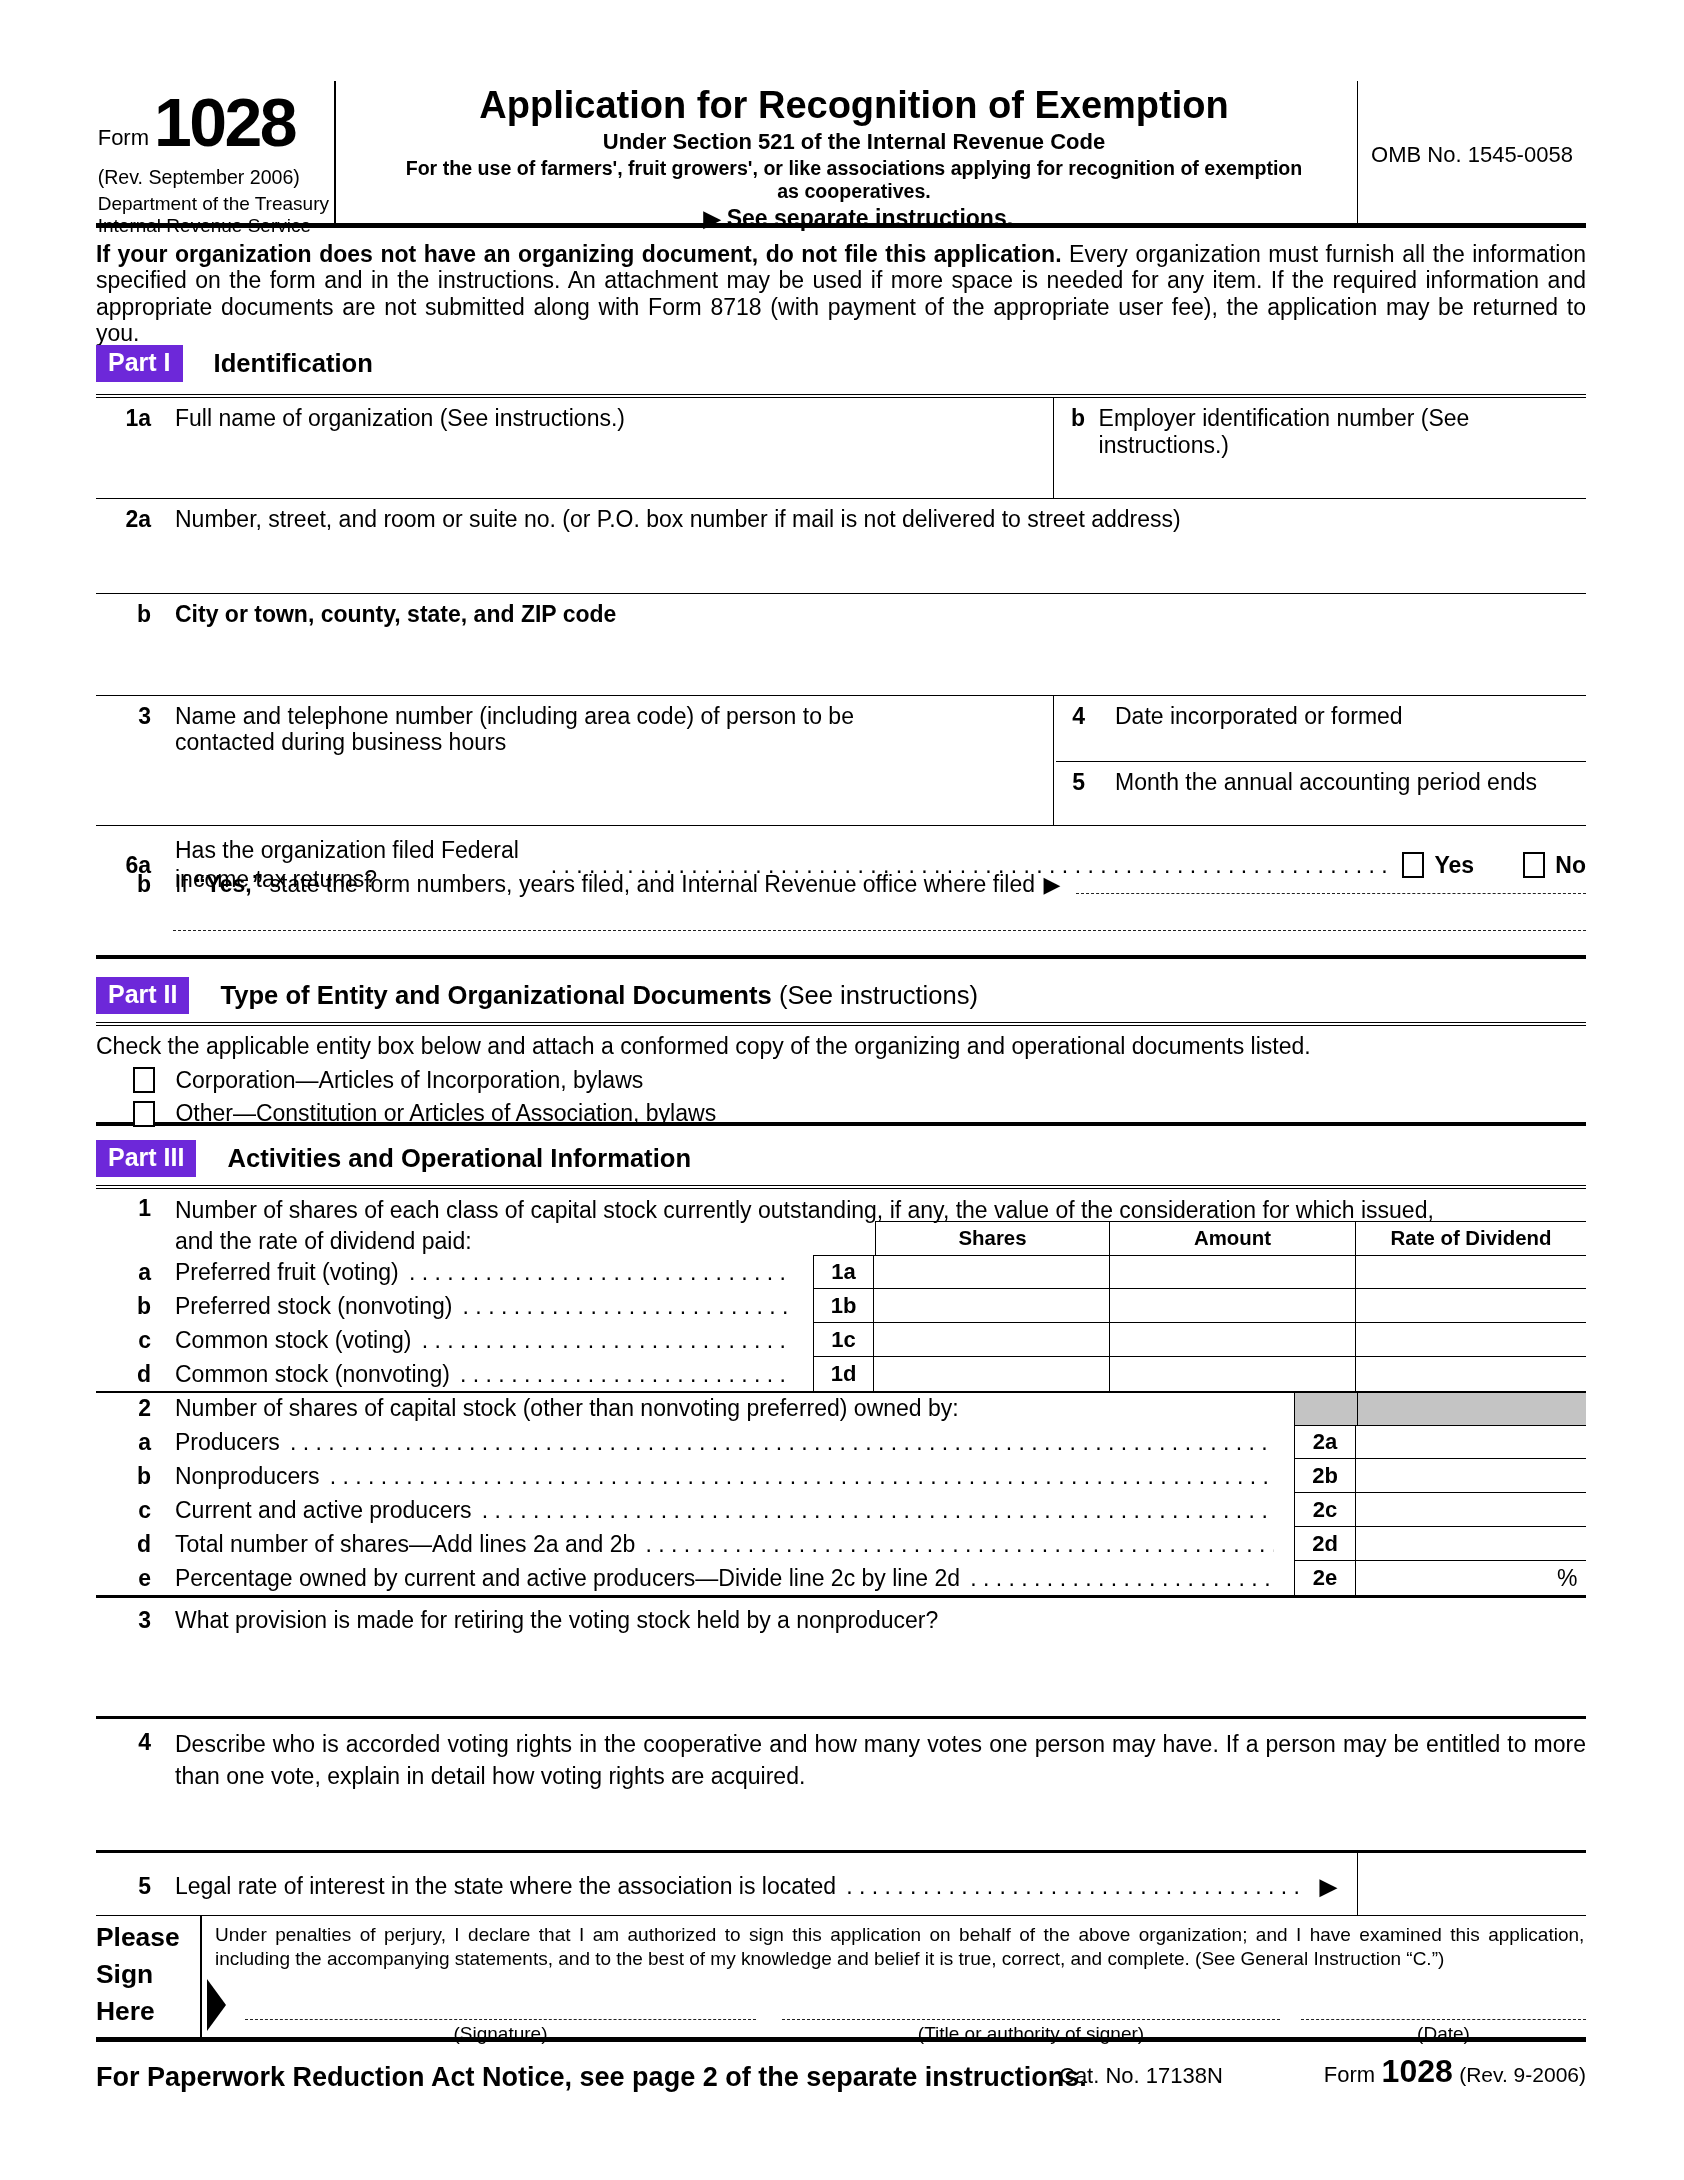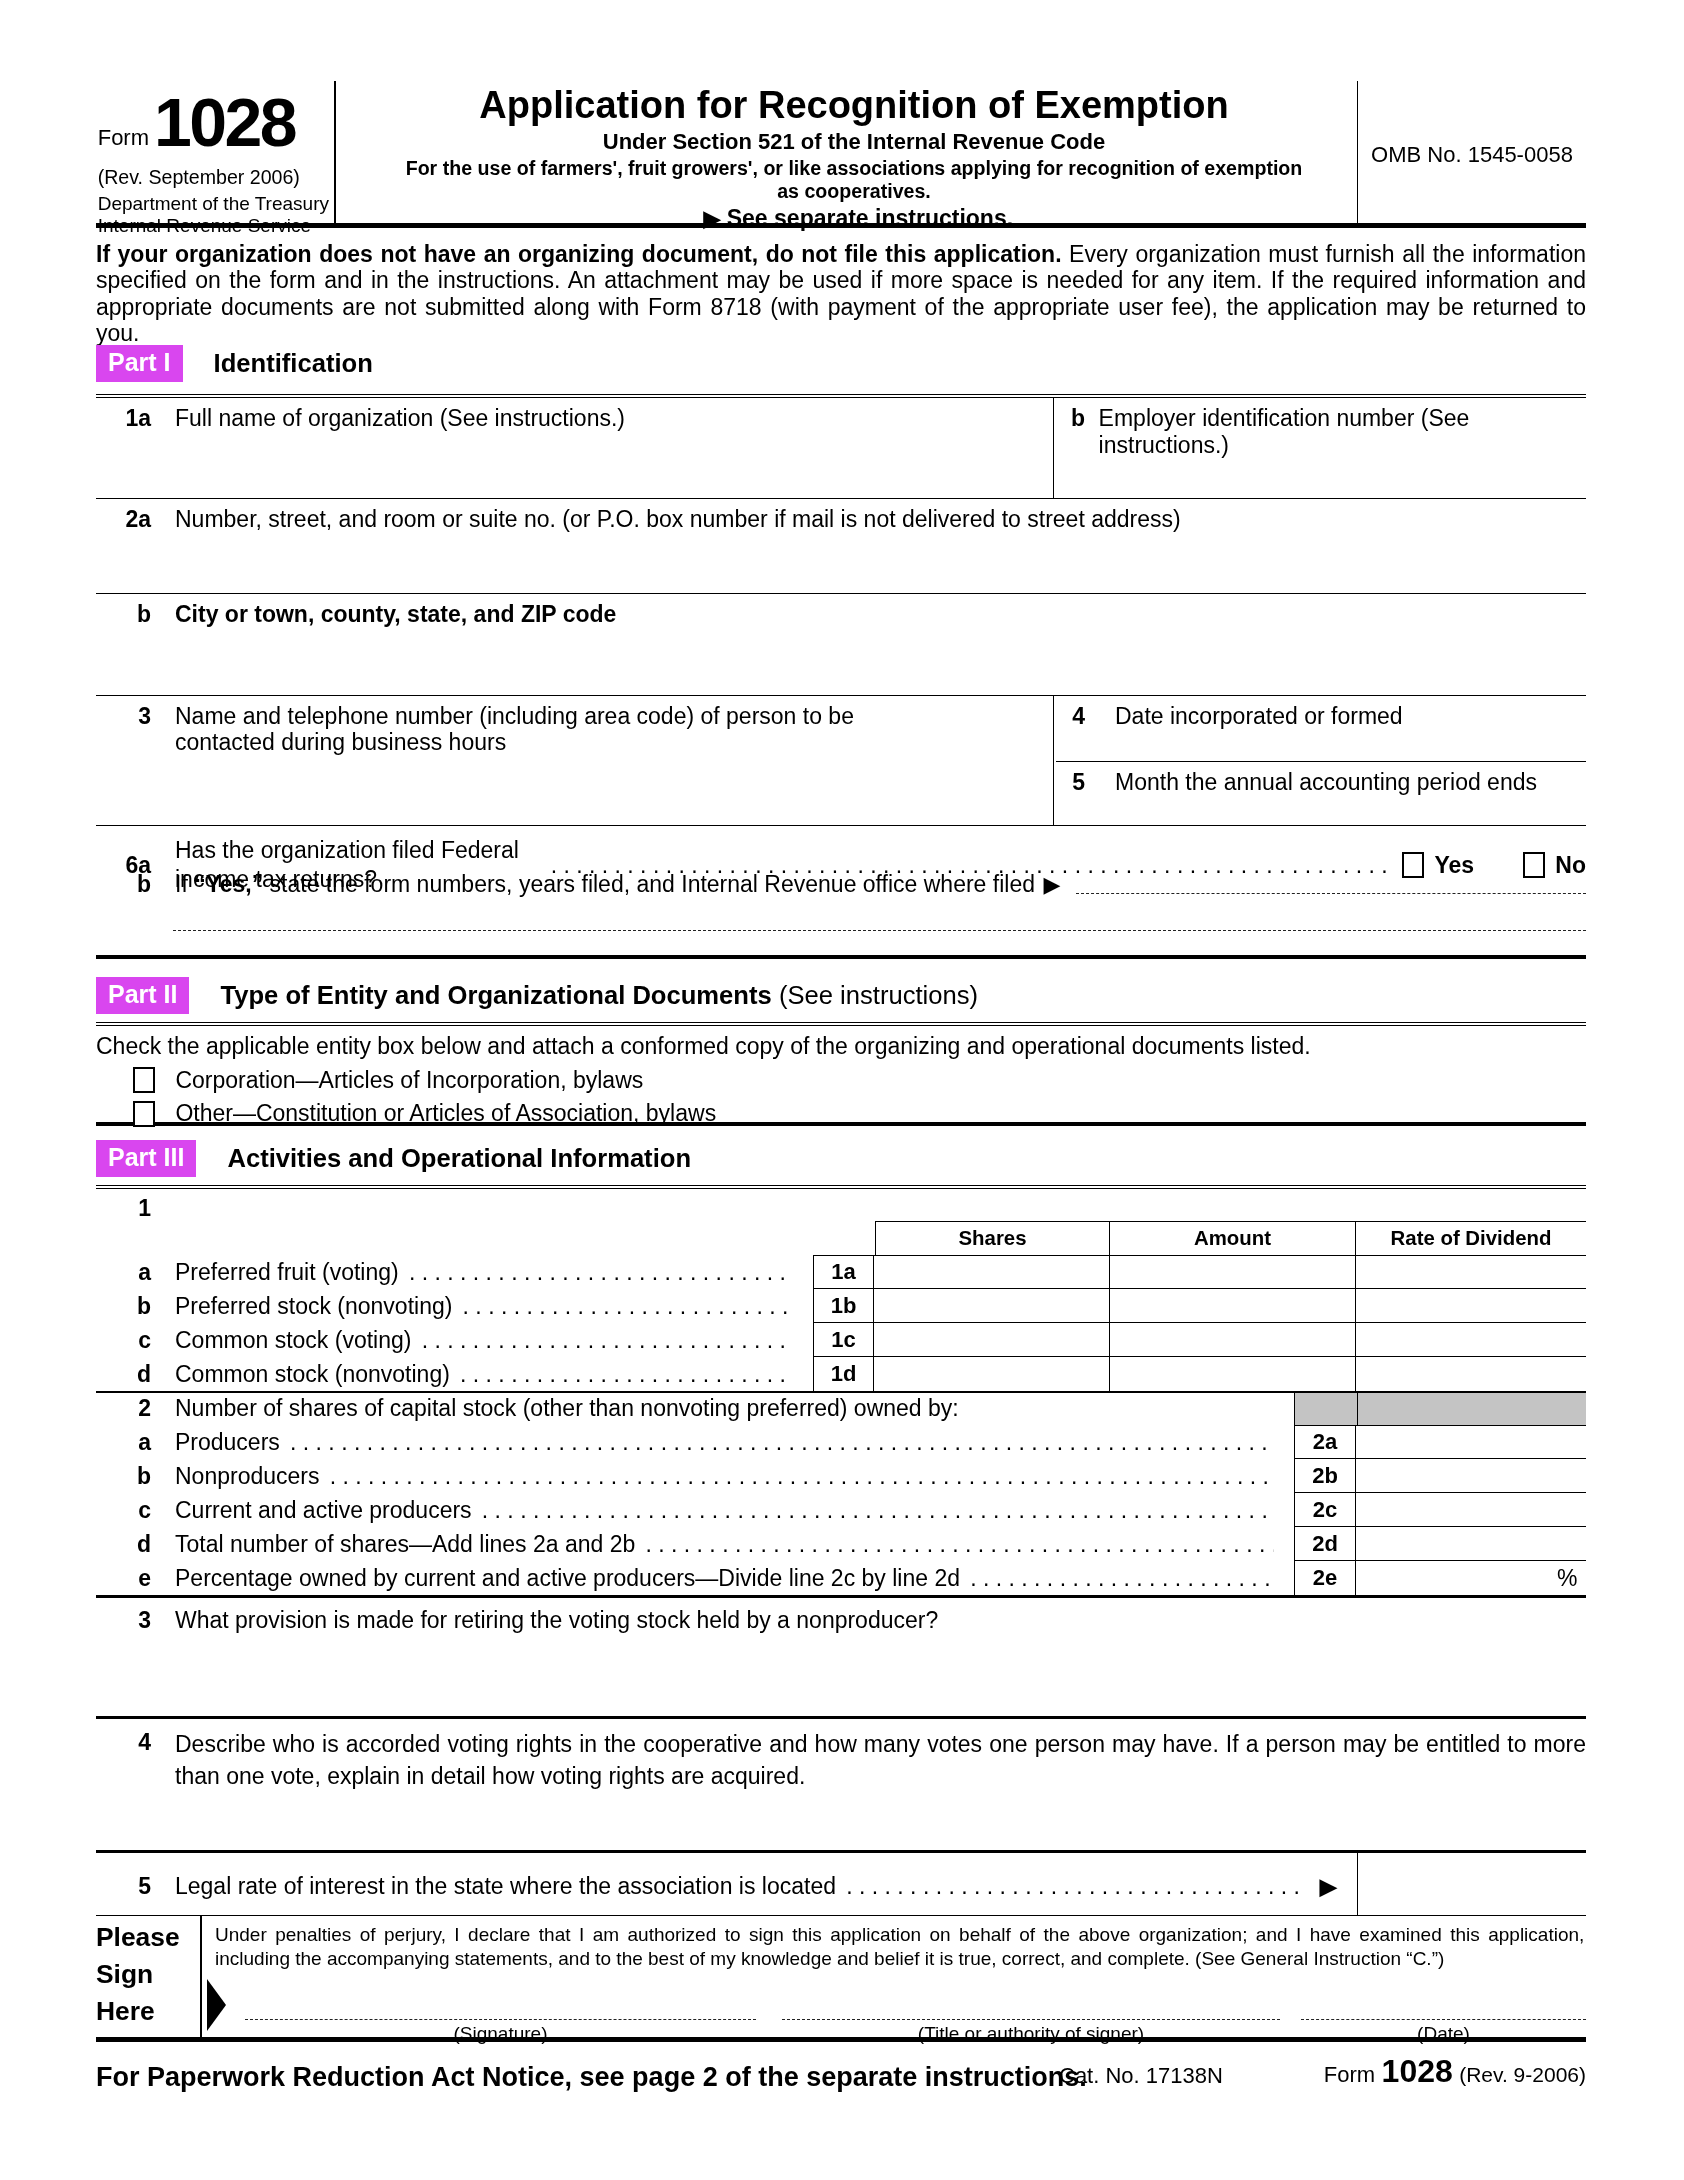--- a/index.html
+++ b/index.html
@@ -22,21 +22,21 @@
   .hc-see { font-size: 23px; font-weight: bold; margin-top: 2.6px; }
   .hdr-right { position: absolute; left: 1261px; right: 0; top: 0; bottom: 0; border-left: 1.7px solid #000; }
   .omb { position: absolute; left: 0; right: 0; top: 61px; text-align: center; font-size: 22px; }
 
   
   .intro { position: absolute; left: 0; top: 241px; width: 100%; text-align: justify; line-height: 26.4px; font-size: 23px; }
   .b { font-weight: bold; }
 
   
   .partbar { position: absolute; left: 0; height: 37px; display: flex; align-items: center; }
-  .chip { background: #d946ef; color: #fff; font-weight: bold; font-size: 25px; padding: 2.6px 12px 5.1px; }
+  .chip { background: #6d28d9; color: #fff; font-weight: bold; font-size: 25px; padding: 2.6px 12px 5.1px; }
   .parttitle { font-weight: bold; font-size: 25.6px; margin-left: 31px; }
   .parttitle .norm { font-weight: normal; }
 
   
   .p1grid { position: absolute; left: 0; top: 394px; width: 100%; border-top: 4.3px double #000; }
   .num { flex: 0 0 55px; text-align: right; font-weight: bold; }
   .txt { margin-left: 24px; }
   .r1 { position: relative; height: 101px; border-bottom: 1.7px solid #000; }
   .r1left { position: absolute; left: 0; top: 0; bottom: 0; width: 958px; border-right: 1.7px solid #000; display: flex; padding-top: 6.8px; }
   .r1right { position: absolute; left: 960px; right: 0; top: 0; bottom: 0; display: flex; padding-top: 6.8px; }
@@ -239,20 +239,24 @@
   <div class="partbar" style="top:1140px">
     <span class="chip">Part III</span>
     <span class="parttitle">Activities and Operational Information</span>
   </div>
 
   <div class="p3body">
 
     <div class="blockA">
       <div class="q1text">
         <span class="num">1</span>
+        <span class="txt q1lines">
+          <span>Number of shares of each class of capital stock currently outstanding, if any, the value of the consideration for which issued,</span>
+          <span>and the rate of dividend paid:</span>
+        </span>
       </div>
       <div class="tblhead">
         <span class="th c1">Shares</span>
         <span class="th c2">Amount</span>
         <span class="th c3">Rate of Dividend</span>
       </div>
       <div class="stockrows">
         <div class="topline"></div>
         <div class="srow">
           <span class="lbl">

